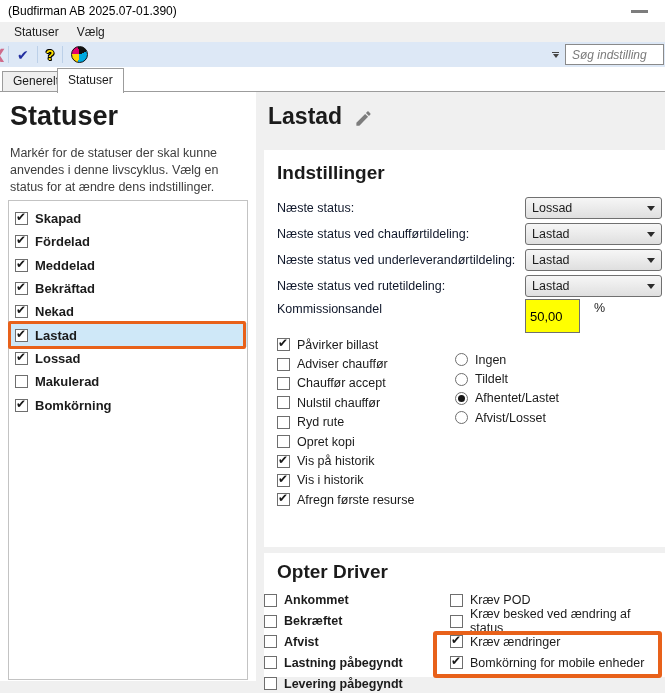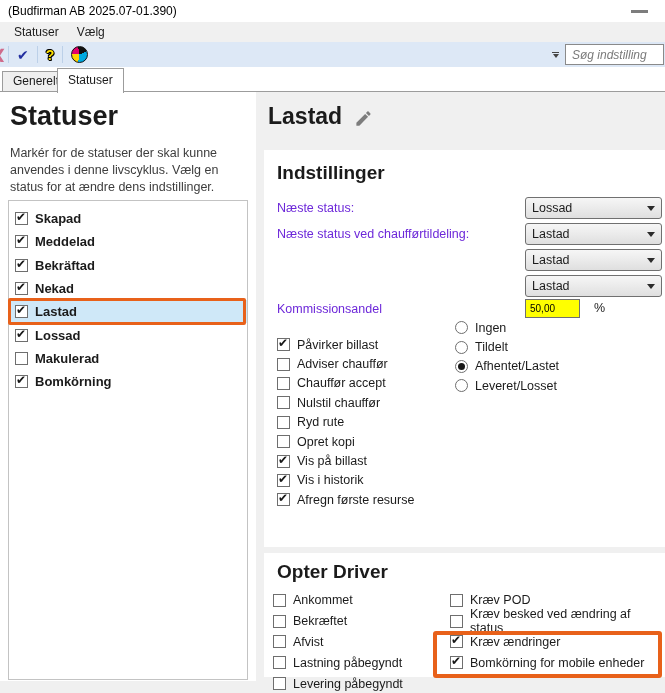--- a/index.html
+++ b/index.html
@@ -65,35 +65,35 @@
   
   .detail-title{position:absolute;left:268px;top:11px;font-size:23px;font-weight:600;color:#1b1b1b;
     display:flex;align-items:center;gap:12px;}
   .pencil-icon{width:19px;height:19px;margin-top:3px;}
   .card{position:absolute;background:#fff;}
   .card1{left:264px;top:58px;width:401px;height:397px;}
   .card2{left:264px;top:461px;width:401px;height:124px;}
   .card-heading{position:absolute;left:13px;font-size:19px;font-weight:600;color:#1b1b1b;}
   .h-settings{top:12px;}
   .h-driver{top:8px;}
-  .field-label{position:absolute;left:13px;font-size:12.5px;color:#6d28d9;}
+  .field-label{position:absolute;left:13px;font-size:12.5px;color:#0f172a;}
   .combo{position:absolute;left:261px;width:137px;height:22px;box-sizing:border-box;
     border:1px solid #707070;border-radius:3px;background:linear-gradient(#f6f6f6,#ececec 45%,#dfdfdf);
     font-size:12.5px;display:flex;align-items:center;padding-left:6px;}
   .combo-arrow{position:absolute;right:6px;top:8px;width:0;height:0;
     border-left:4px solid transparent;border-right:4px solid transparent;border-top:5px solid #2b2b2b;}
-  .commission-input{position:absolute;left:261px;top:149px;width:55px;height:19px;box-sizing:border-box;
+  .commission-input{position:absolute;left:261px;top:149px;width:55px;height:34px;box-sizing:border-box;
     background:#ffff00;border:1px solid #707070;font-family:"Liberation Sans",sans-serif;
-    font-size:10px;color:#000;padding:0 4px;outline:none;}
+    font-size:13px;color:#000;padding:0 4px;outline:none;}
   .percent-sign{position:absolute;left:330px;top:151px;font-size:12.5px;}
   .cb-col{position:absolute;left:13px;top:185px;}
   .cb-col .ctl-row{height:19.4px;}
-  .radio-col{position:absolute;left:191px;top:168px;text-align:right;}
+  .radio-col{position:absolute;left:191px;top:200px;text-align:right;}
   .radio-col .ctl-row{height:19.4px;}
-  .drv-left{position:absolute;left:9px;top:37px;}
+  .drv-left{position:absolute;left:0;top:37px;font-weight:bold;}
   .drv-left .ctl-row{height:20.8px;}
   .drv-right{position:absolute;left:186px;top:37px;}
   .drv-right .ctl-row{height:20.8px;align-items:center;}
   .annotation-box{position:absolute;left:169px;top:78px;width:221px;height:39px;
     border:4px solid #e8611a;border-radius:3px;pointer-events:none;}
 </style>
 </head>
 <body>
 
 <div class="titlebar">
@@ -133,20 +133,24 @@
   <div class="left-panel">
     <div class="sidebar-title">Statuser</div>
     <div class="sidebar-desc">Markér for de statuser der skal kunne anvendes i denne livscyklus. Vælg en status for at ændre dens indstillinger.</div>
     <div class="status-listbox">
       <div class="status-item">
         <span class="cb checked"></span>
         <span>Skapad</span>
       </div>
       <div class="status-item">
         <span class="cb checked"></span>
+        <span>Fördelad</span>
+      </div>
+      <div class="status-item">
+        <span class="cb checked"></span>
         <span>Meddelad</span>
       </div>
       <div class="status-item">
         <span class="cb checked"></span>
         <span>Bekräftad</span>
       </div>
       <div class="status-item">
         <span class="cb checked"></span>
         <span>Nekad</span>
       </div>
@@ -174,20 +178,22 @@
     <svg class="pencil-icon" viewBox="0 0 24 24">
       <path fill="#7d7d7d" d="M3 17.25V21h3.75L17.8 9.94l-3.75-3.75L3 17.25zM20.7 7.04c.39-.39.39-1.02 0-1.41l-2.34-2.34c-.39-.39-1.02-.39-1.41 0l-1.83 1.83 3.75 3.75 1.83-1.83z"></path>
     </svg>
   </div>
 
   <div class="card card1">
     <div class="card-heading h-settings">Indstillinger</div>
 
     <span class="field-label" style="top:51px">Næste status:</span>
     <span class="field-label" style="top:77px">Næste status ved chaufførtildeling:</span>
+    <span class="field-label" style="top:103px">Næste status ved underleverandørtildeling:</span>
+    <span class="field-label" style="top:129px">Næste status ved rutetildeling:</span>
     <span class="field-label" style="top:152px">Kommissionsandel</span>
 
     <div class="combo" style="top:47px">
       <span>Lossad</span>
       <span class="combo-arrow"></span>
     </div>
     <div class="combo" style="top:73px">
       <span>Lastad</span>
       <span class="combo-arrow"></span>
     </div>
@@ -223,21 +229,21 @@
       <div class="ctl-row">
         <span class="cb"></span>
         <span>Ryd rute</span>
       </div>
       <div class="ctl-row">
         <span class="cb"></span>
         <span>Opret kopi</span>
       </div>
       <div class="ctl-row">
         <span class="cb checked"></span>
-        <span>Vis på billast</span>
+        <span>Vis på historik</span>
       </div>
       <div class="ctl-row">
         <span class="cb checked"></span>
         <span>Vis i historik</span>
       </div>
       <div class="ctl-row">
         <span class="cb checked"></span>
         <span>Afregn første resurse</span>
       </div>
     </div>
@@ -250,21 +256,21 @@
       <div class="ctl-row">
         <span class="radio"></span>
         <span>Tildelt</span>
       </div>
       <div class="ctl-row">
         <span class="radio selected"></span>
         <span>Afhentet/Lastet</span>
       </div>
       <div class="ctl-row">
         <span class="radio"></span>
-        <span>Leveret/Losset</span>
+        <span>Afvist/Losset</span>
       </div>
     </div>
   </div>
 
   <div class="card card2">
     <div class="card-heading h-driver">Opter Driver</div>
 
     <div class="drv-left">
       <div class="ctl-row">
         <span class="cb"></span>

